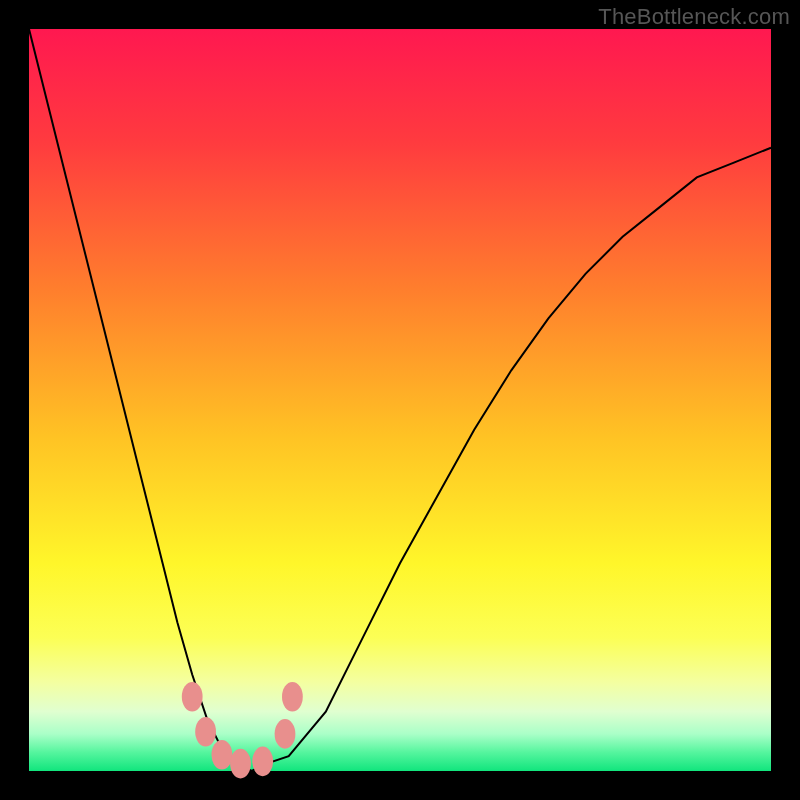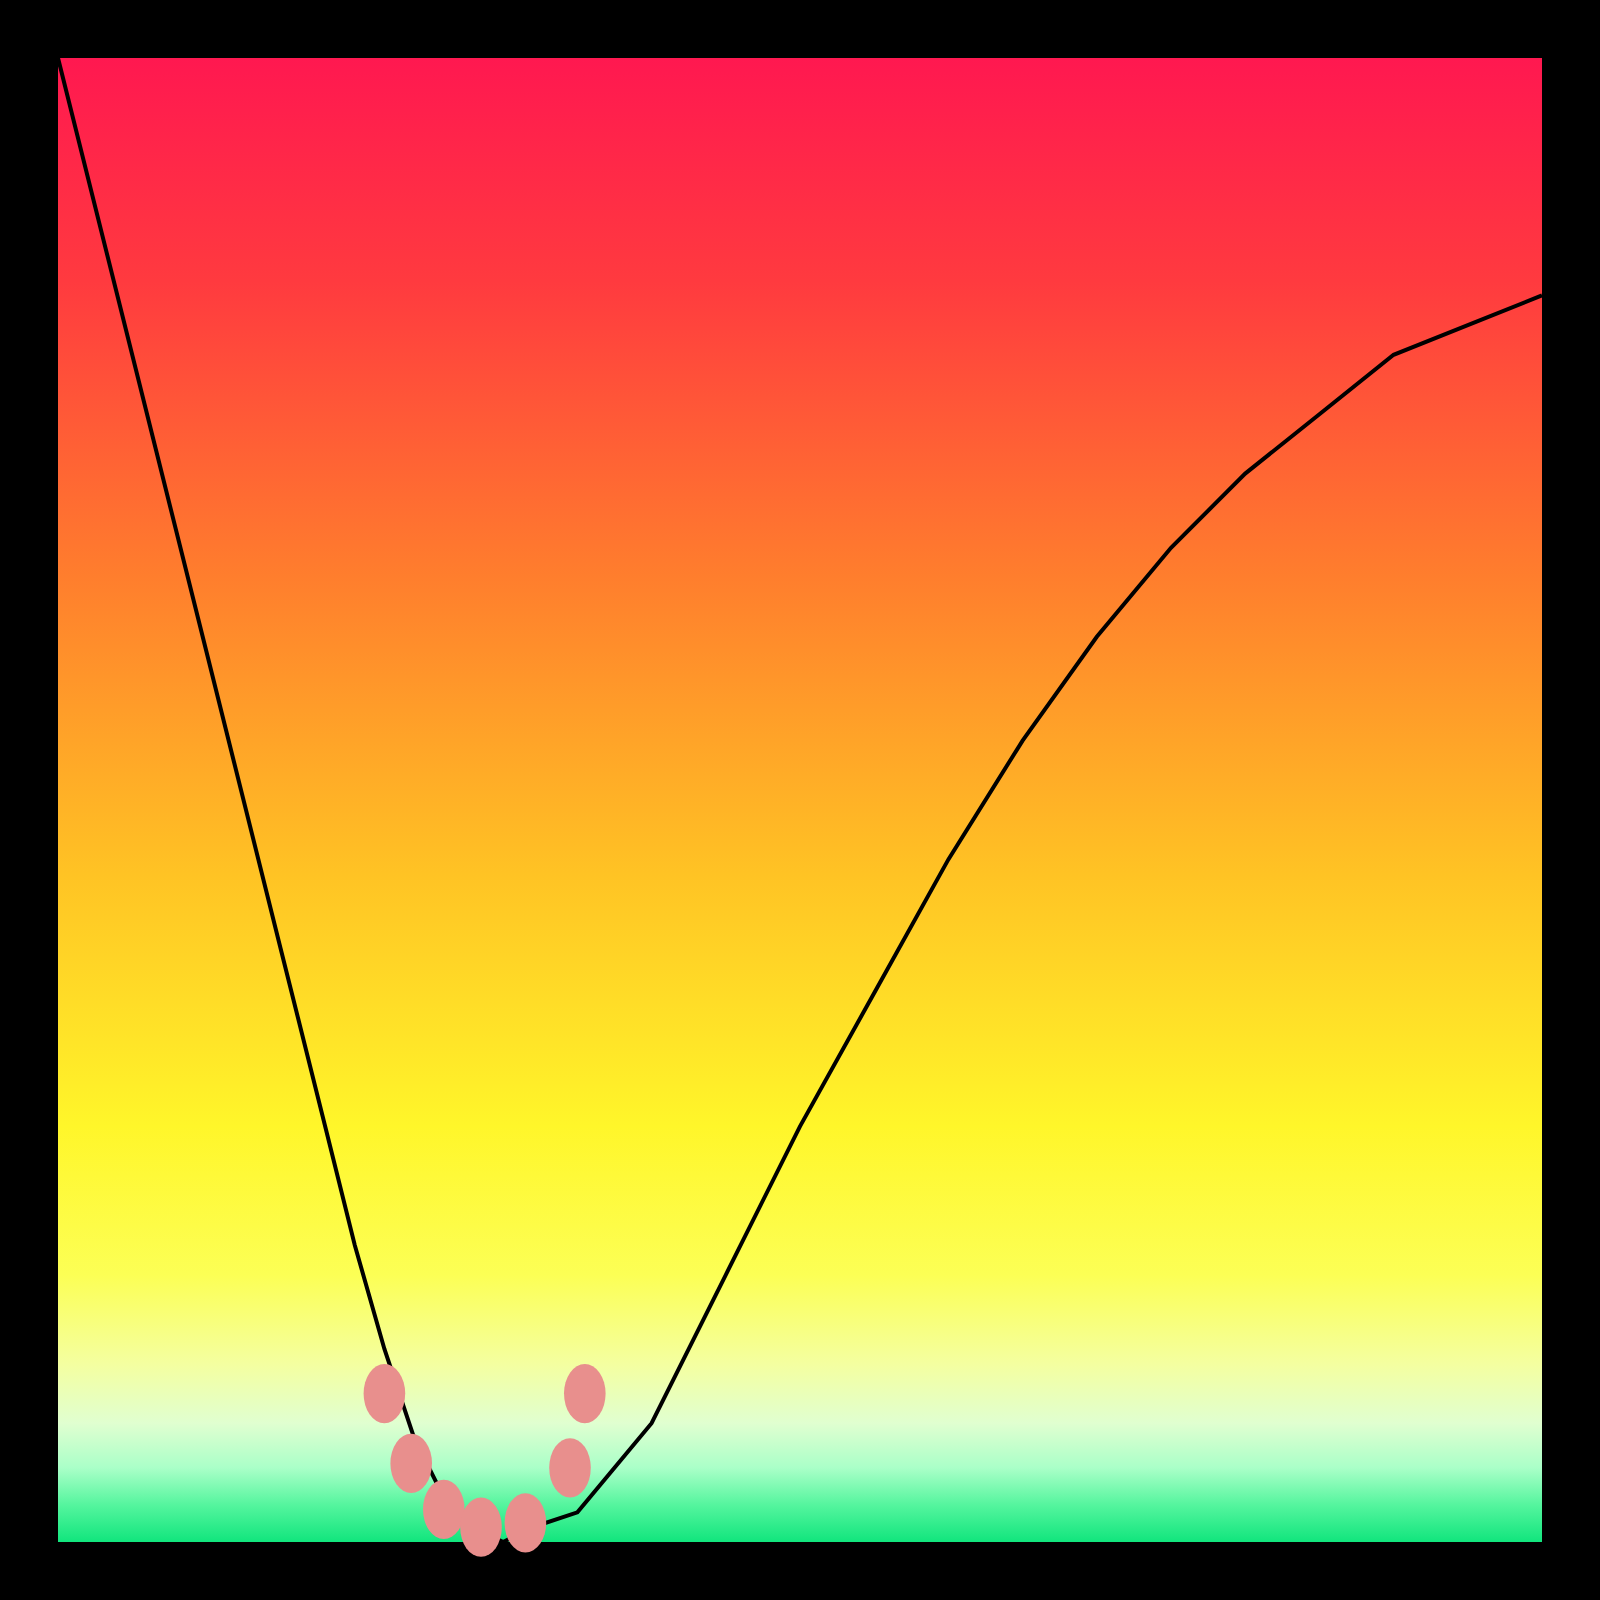--- a/index.html
+++ b/index.html
@@ -44,20 +44,21 @@
     width: 742px;
     height: 742px;
     overflow: visible;
   }
 </style>
 </head>
 <body>
 
 <div class="frame">
 
+  <div class="watermark">TheBottleneck.com</div>
 
   <div class="plot">
 
     <svg class="gradient" viewBox="0 0 742 742" preserveAspectRatio="none">
       <defs>
         <linearGradient id="bg-grad" x1="0" y1="0" x2="0" y2="1">
             <stop offset="0%" stop-color="#ff1850"></stop>
             <stop offset="15%" stop-color="#ff3a3f"></stop>
             <stop offset="35%" stop-color="#ff7e2d"></stop>
             <stop offset="55%" stop-color="#ffc324"></stop>

